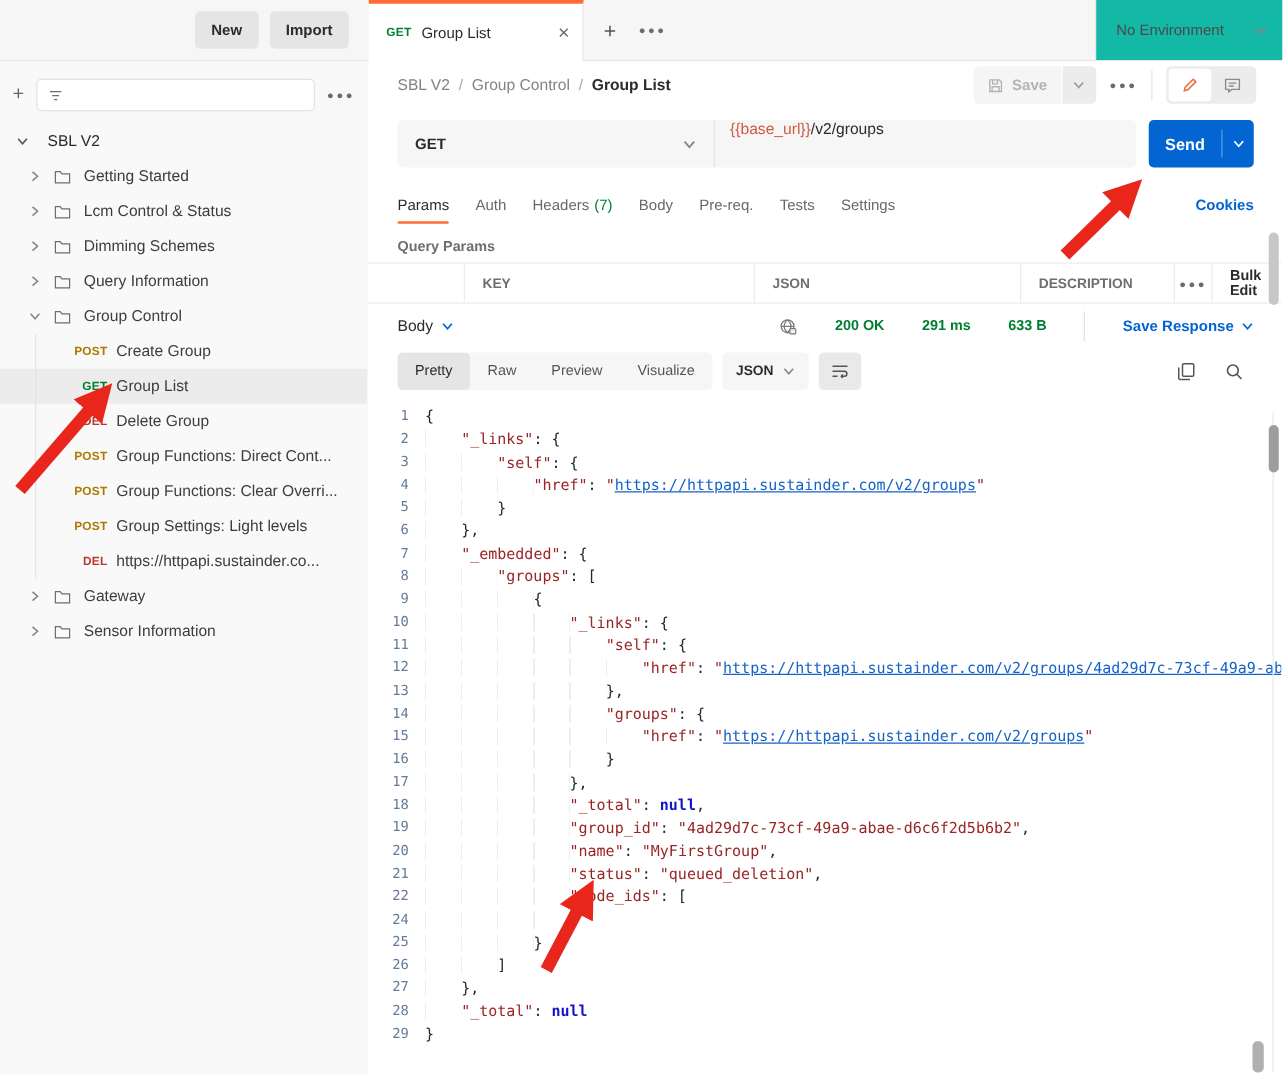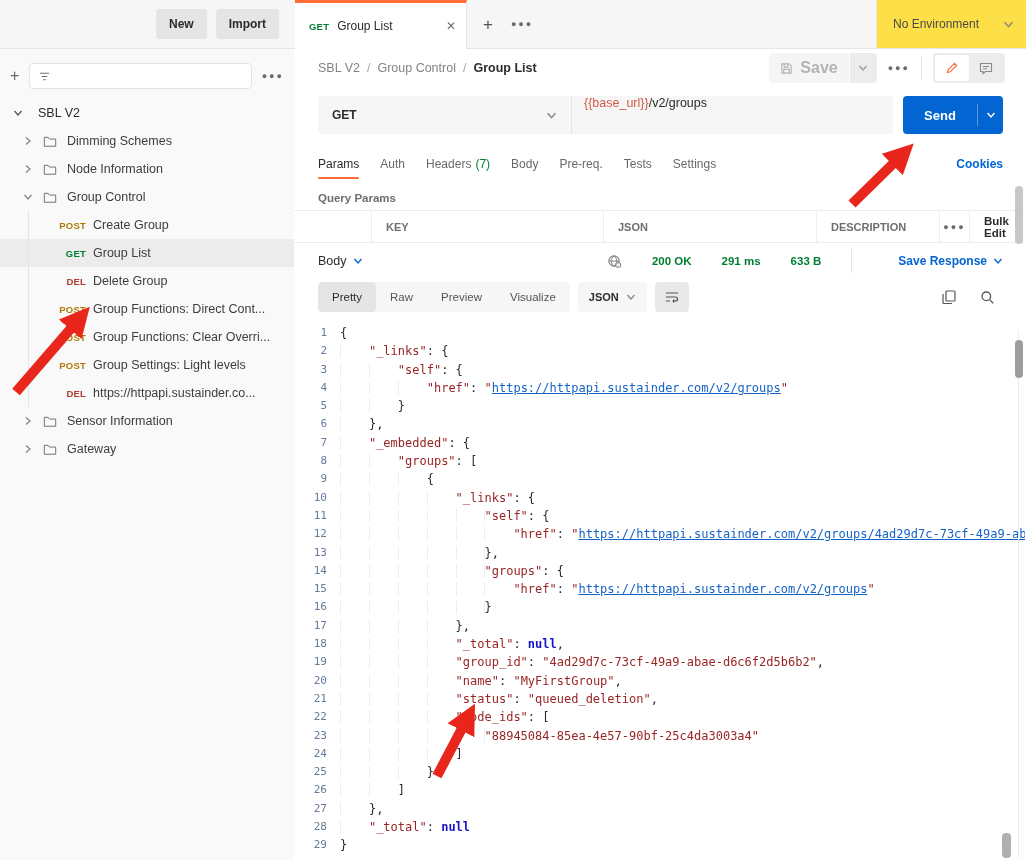--- a/index.html
+++ b/index.html
@@ -16,21 +16,21 @@
   .topbar-left { position:absolute; left:0; top:0; width:295px; height:48px; display:flex; align-items:center; justify-content:flex-end; gap:9px; padding-right:16px; }
   .btn-gray { background:#e5e5e5; border:none; border-radius:4px; padding:8px 13px; font-size:12px; font-weight:bold; color:#2b2b2b; font-family:inherit; cursor:pointer; }
   .tabstrip { position:absolute; left:295px; top:0; right:150px; height:48px; display:flex; align-items:stretch; }
   .req-tab { width:172px; background:#fff; border-top:3px solid var(--accent-orange,#ff6c37); border-right:1px solid #e6e6e6; height:49px; display:flex; align-items:center; gap:8px; padding:0 10px 0 14px; }
   .req-tab .m { font-size:9.5px; font-weight:bold; color:var(--get-green,#007f31); letter-spacing:.2px; }
   .req-tab .t { font-size:12px; color:#2b2b2b; }
   .req-tab .x { margin-left:auto; color:#6b6b6b; font-size:12px; cursor:pointer; }
   .tab-plus { align-self:center; margin-left:16px; font-size:17px; color:#555; cursor:pointer; line-height:1; }
   .dots { color:#6b6b6b; font-size:9px; letter-spacing:2px; cursor:pointer; white-space:nowrap; }
   .tabstrip .dots { align-self:center; margin-left:18px; }
-  .env-box { position:absolute; right:0; top:0; width:150px; height:48px; border-left:1px solid #e6e6e6; background:#fde047; display:flex; align-items:center; padding:0 12px 0 16px; }
+  .env-box { position:absolute; right:0; top:0; width:150px; height:48px; border-left:1px solid #e6e6e6; background:#14b8a6; display:flex; align-items:center; padding:0 12px 0 16px; }
   .env-box .env-label { font-size:12px; color:#4a4a4a; }
   .env-box svg { margin-left:auto; }
 
   
   .sidebar { position:absolute; left:0; top:49px; width:295px; height:811px; background:#f9f9f9; border-right:1px solid #e6e6e6; }
   .side-search { display:flex; align-items:center; gap:10px; padding:14px 10px 10px 10px; }
   .side-search .plus { color:#666; font-size:16px; line-height:1; cursor:pointer; }
   .search-box { flex:1; height:26px; background:#fff; border:1px solid #e3e3e3; border-radius:4px; display:flex; align-items:center; padding:0 8px; cursor:text; }
   .collection-row { display:flex; align-items:center; gap:15px; height:28px; padding-left:13px; cursor:pointer; }
   .collection-row .tree-label { font-size:12.5px; color:#2b2b2b; }
@@ -47,36 +47,36 @@
 
   
   .main { position:absolute; left:294px; top:49px; width:731px; height:811px; background:#fff; display:flex; flex-direction:column; }
 
   .crumb-row { height:38px; display:flex; align-items:center; padding:0 20px 0 24px; font-size:12.5px; }
   .crumb { color:#838383; }
   .crumb.last { color:#2b2b2b; font-weight:bold; }
   .crumb-sep { color:#a9a9a9; margin:0 7px; }
   .crumb-actions { margin-left:auto; display:flex; align-items:center; gap:11px; }
   .save-split { display:flex; }
-  .save-main { height:30px; display:flex; align-items:center; gap:7px; background:#f5f5f5; border-radius:4px 0 0 4px; padding:0 11px; color:#b3b3b3; font-size:16px; font-weight:bold; cursor:default; }
+  .save-main { height:30px; display:flex; align-items:center; gap:7px; background:#f5f5f5; border-radius:4px 0 0 4px; padding:0 11px; color:#b3b3b3; font-size:12px; font-weight:bold; cursor:default; }
   .save-chev { width:27px; height:30px; background:#ececec; border-radius:0 4px 4px 0; margin-left:1px; display:flex; align-items:center; justify-content:center; cursor:pointer; }
   .vdiv { width:1px; height:24px; background:#e3e3e3; }
   .seg-ctl { background:#ececec; border-radius:4px; padding:2px; display:flex; }
   .seg { width:34px; height:26px; display:flex; align-items:center; justify-content:center; border-radius:3px; cursor:pointer; }
   .seg.on { background:#fff; }
 
   .url-row { display:flex; gap:10px; padding:9px 22px 9px 24px; }
   .url-bar { flex:1; height:38px; background:#f6f6f6; border-radius:4px; display:flex; align-items:stretch; overflow:hidden; }
   .method-select { width:254px; display:flex; align-items:center; padding:0 14px; border-right:1px solid #e3e3e3; cursor:pointer; }
   .method-select .mv { font-size:12px; font-weight:bold; color:#2b2b2b; }
   .method-select svg { margin-left:auto; }
   .url-input { flex:1; display:flex; padding:0 12px; font-size:12.5px; cursor:text; white-space:nowrap; overflow:hidden; }
   .url-var { color:var(--url-var,#cf5b44); }
   .url-path { color:#2b2b2b; }
-  .send-split { width:100px; height:38px; background:var(--link-blue,#0265d2); border-radius:4px; display:flex; align-items:stretch; overflow:hidden; cursor:pointer; flex:none; }
+  .send-split { width:84px; height:38px; background:var(--link-blue,#0265d2); border-radius:4px; display:flex; align-items:stretch; overflow:hidden; cursor:pointer; flex:none; }
   .send-main { flex:1; display:flex; align-items:center; justify-content:center; color:#fff; font-size:13px; font-weight:bold; }
   .send-div { width:1px; background:rgba(255,255,255,.35); margin:8px 0; }
   .send-chev { width:25px; display:flex; align-items:center; justify-content:center; }
 
   .reqtabs-row { height:42px; display:flex; align-items:center; gap:21px; padding:0 22px 0 24px; }
   .rtab { position:relative; height:42px; display:flex; align-items:center; font-size:12px; color:#696969; cursor:pointer; }
   .rtab .cnt { color:var(--get-green,#007f31); margin-left:4px; }
   .rtab.active { color:#2b2b2b; }
   .rtab.active::after { content:""; position:absolute; left:0; right:0; bottom:6px; height:2px; background:var(--accent-orange,#ff6c37); border-radius:1px; }
   .cookies { margin-left:auto; color:var(--link-blue,#0265d2); font-weight:bold; font-size:12px; cursor:pointer; }
@@ -89,21 +89,21 @@
   .qp-c1 { width:232px;margin-left:32px; }
   .qp-c2 { width:213px; }
   .qp-c3 { width:123px; }
   .qp-c4 { width:30px; justify-content:center; padding:0; }
   .qp-c5 { flex:1; color:#2b2b2b; font-size:11.5px; justify-content:flex-start; }
 
   .resp-meta { height:36px; display:flex; align-items:center; padding:0 22px 0 24px; gap:8px; }
   .body-label { font-size:12.5px; color:#2b2b2b; cursor:pointer; display:flex; align-items:center; gap:6px; }
   .meta-right { margin-left:auto; display:flex; align-items:center; gap:30px;text-align:right; }
   .stat { font-size:11.5px; font-weight:bold; color:var(--get-green,#007f31); }
-  .save-resp { display:flex; align-items:center; gap:6px; color:var(--link-blue,#0265d2); font-size:12px; font-weight:bold; cursor:pointer;margin-left:16px; }
+  .save-resp { display:flex; align-items:center; gap:6px; color:var(--link-blue,#0265d2); font-size:12px; font-weight:bold; cursor:pointer; }
 
   .resp-toolbar { height:32px; margin:2px 22px 4px 24px; display:flex; align-items:center; gap:8px; }
   .view-group { display:flex; background:#f6f6f6; border-radius:4px; overflow:hidden; height:30px; }
   .vtab { display:flex; align-items:center; padding:1px 14px; font-size:11.5px; color:#555; cursor:pointer; }
   .vtab.active { background:#e5e5e5; color:#2b2b2b; border-radius:4px; }
   .fmt-btn { height:30px; background:#f6f6f6; border-radius:4px; display:flex; align-items:center; gap:7px; padding:0 11px; font-size:11px; font-weight:bold; color:#2b2b2b; cursor:pointer; }
   .wrap-btn { width:34px; height:30px; background:#e9e9e9; border-radius:4px; display:flex; align-items:center; justify-content:center; cursor:pointer; }
   .tool-right { margin-left:auto; display:flex; align-items:center; gap:24px; padding-right:8px; }
   .icon-btn { cursor:pointer; display:flex; }
 
@@ -173,30 +173,48 @@
       <span class="tree-label">SBL V2</span>
     </div>
     <div>
         <div class="tree-row folder-row">
           <svg width="10" height="10" viewBox="0 0 10 10">
             <path d="M3 1.5L7 5 3 8.5" fill="none" stroke="#868686" stroke-width="1.3"></path>
           </svg>
           <svg width="14" height="13" viewBox="0 0 16 14">
             <path d="M1.5 2.2h4.4l1.5 2h7.1v8.2h-13z" fill="none" stroke="#6e6e6e" stroke-width="1.1"></path>
           </svg>
+          <span class="tree-label">Getting Started</span>
+        </div>
+        <div class="tree-row folder-row">
+          <svg width="10" height="10" viewBox="0 0 10 10">
+            <path d="M3 1.5L7 5 3 8.5" fill="none" stroke="#868686" stroke-width="1.3"></path>
+          </svg>
+          <svg width="14" height="13" viewBox="0 0 16 14">
+            <path d="M1.5 2.2h4.4l1.5 2h7.1v8.2h-13z" fill="none" stroke="#6e6e6e" stroke-width="1.1"></path>
+          </svg>
+          <span class="tree-label">Lcm Control &amp; Status</span>
+        </div>
+        <div class="tree-row folder-row">
+          <svg width="10" height="10" viewBox="0 0 10 10">
+            <path d="M3 1.5L7 5 3 8.5" fill="none" stroke="#868686" stroke-width="1.3"></path>
+          </svg>
+          <svg width="14" height="13" viewBox="0 0 16 14">
+            <path d="M1.5 2.2h4.4l1.5 2h7.1v8.2h-13z" fill="none" stroke="#6e6e6e" stroke-width="1.1"></path>
+          </svg>
           <span class="tree-label">Dimming Schemes</span>
         </div>
         <div class="tree-row folder-row">
           <svg width="10" height="10" viewBox="0 0 10 10">
             <path d="M3 1.5L7 5 3 8.5" fill="none" stroke="#868686" stroke-width="1.3"></path>
           </svg>
           <svg width="14" height="13" viewBox="0 0 16 14">
             <path d="M1.5 2.2h4.4l1.5 2h7.1v8.2h-13z" fill="none" stroke="#6e6e6e" stroke-width="1.1"></path>
           </svg>
-          <span class="tree-label">Node Information</span>
+          <span class="tree-label">Query Information</span>
         </div>
         <div class="tree-row folder-row">
           <svg width="10" height="10" viewBox="0 0 10 10">
             <path d="M1.5 3L5 7 8.5 3" fill="none" stroke="#868686" stroke-width="1.3"></path>
           </svg>
           <svg width="14" height="13" viewBox="0 0 16 14">
             <path d="M1.5 2.2h4.4l1.5 2h7.1v8.2h-13z" fill="none" stroke="#6e6e6e" stroke-width="1.1"></path>
           </svg>
           <span class="tree-label">Group Control</span>
         </div>
@@ -228,30 +246,30 @@
           <span class="method m-DEL">DEL</span>
           <span class="tree-label">https://httpapi.sustainder.co...</span>
         </div>
         <div class="tree-row folder-row">
           <svg width="10" height="10" viewBox="0 0 10 10">
             <path d="M3 1.5L7 5 3 8.5" fill="none" stroke="#868686" stroke-width="1.3"></path>
           </svg>
           <svg width="14" height="13" viewBox="0 0 16 14">
             <path d="M1.5 2.2h4.4l1.5 2h7.1v8.2h-13z" fill="none" stroke="#6e6e6e" stroke-width="1.1"></path>
           </svg>
+          <span class="tree-label">Gateway</span>
+        </div>
+        <div class="tree-row folder-row">
+          <svg width="10" height="10" viewBox="0 0 10 10">
+            <path d="M3 1.5L7 5 3 8.5" fill="none" stroke="#868686" stroke-width="1.3"></path>
+          </svg>
+          <svg width="14" height="13" viewBox="0 0 16 14">
+            <path d="M1.5 2.2h4.4l1.5 2h7.1v8.2h-13z" fill="none" stroke="#6e6e6e" stroke-width="1.1"></path>
+          </svg>
           <span class="tree-label">Sensor Information</span>
-        </div>
-        <div class="tree-row folder-row">
-          <svg width="10" height="10" viewBox="0 0 10 10">
-            <path d="M3 1.5L7 5 3 8.5" fill="none" stroke="#868686" stroke-width="1.3"></path>
-          </svg>
-          <svg width="14" height="13" viewBox="0 0 16 14">
-            <path d="M1.5 2.2h4.4l1.5 2h7.1v8.2h-13z" fill="none" stroke="#6e6e6e" stroke-width="1.1"></path>
-          </svg>
-          <span class="tree-label">Gateway</span>
         </div>
       </div>
   </div>
 
   <div class="main">
 
     <div class="crumb-row">
       <span id="breadcrumb"><span class="crumb">SBL V2</span><span class="crumb-sep">/</span><span class="crumb">Group Control</span><span class="crumb-sep">/</span><span class="crumb last">Group List</span></span>
       <span class="crumb-actions">
         <span class="save-split">
@@ -408,21 +426,20 @@
         <div class="code-line"><span class="ln">13</span><span class="lc"><span class="sg-ind">                    </span><span class="sg-punc">},</span></span></div>
         <div class="code-line"><span class="ln">14</span><span class="lc"><span class="sg-ind">                    </span><span class="sg-key">"groups"</span><span class="sg-punc">: {</span></span></div>
         <div class="code-line"><span class="ln">15</span><span class="lc"><span class="sg-ind">                        </span><span class="sg-key">"href"</span><span class="sg-punc">: </span><span class="sg-str">"</span><span class="sg-link">https://httpapi.sustainder.com/v2/groups</span><span class="sg-str">"</span></span></div>
         <div class="code-line"><span class="ln">16</span><span class="lc"><span class="sg-ind">                    </span><span class="sg-punc">}</span></span></div>
         <div class="code-line"><span class="ln">17</span><span class="lc"><span class="sg-ind">                </span><span class="sg-punc">},</span></span></div>
         <div class="code-line"><span class="ln">18</span><span class="lc"><span class="sg-ind">                </span><span class="sg-key">"_total"</span><span class="sg-punc">: </span><span class="sg-null">null</span><span class="sg-punc">,</span></span></div>
         <div class="code-line"><span class="ln">19</span><span class="lc"><span class="sg-ind">                </span><span class="sg-key">"group_id"</span><span class="sg-punc">: </span><span class="sg-str">"4ad29d7c-73cf-49a9-abae-d6c6f2d5b6b2"</span><span class="sg-punc">,</span></span></div>
         <div class="code-line"><span class="ln">20</span><span class="lc"><span class="sg-ind">                </span><span class="sg-key">"name"</span><span class="sg-punc">: </span><span class="sg-str">"MyFirstGroup"</span><span class="sg-punc">,</span></span></div>
         <div class="code-line"><span class="ln">21</span><span class="lc"><span class="sg-ind">                </span><span class="sg-key">"status"</span><span class="sg-punc">: </span><span class="sg-str">"queued_deletion"</span><span class="sg-punc">,</span></span></div>
         <div class="code-line"><span class="ln">22</span><span class="lc"><span class="sg-ind">                </span><span class="sg-key">"node_ids"</span><span class="sg-punc">: [</span></span></div>
-        <div class="code-line"><span class="ln">23</span><span class="lc"><span class="sg-ind">                    </span><span class="sg-str">"88945084-85ea-4e57-90bf-25c4da3003a4"</span></span></div>
         <div class="code-line"><span class="ln">24</span><span class="lc"><span class="sg-ind">                </span><span class="sg-punc">]</span></span></div>
         <div class="code-line"><span class="ln">25</span><span class="lc"><span class="sg-ind">            </span><span class="sg-punc">}</span></span></div>
         <div class="code-line"><span class="ln">26</span><span class="lc"><span class="sg-ind">        </span><span class="sg-punc">]</span></span></div>
         <div class="code-line"><span class="ln">27</span><span class="lc"><span class="sg-ind">    </span><span class="sg-punc">},</span></span></div>
         <div class="code-line"><span class="ln">28</span><span class="lc"><span class="sg-ind">    </span><span class="sg-key">"_total"</span><span class="sg-punc">: </span><span class="sg-null">null</span></span></div>
         <div class="code-line"><span class="ln">29</span><span class="lc"><span class="sg-punc">}</span></span></div>
       </div>
   </div>
 
   <div class="sb-track"></div>

